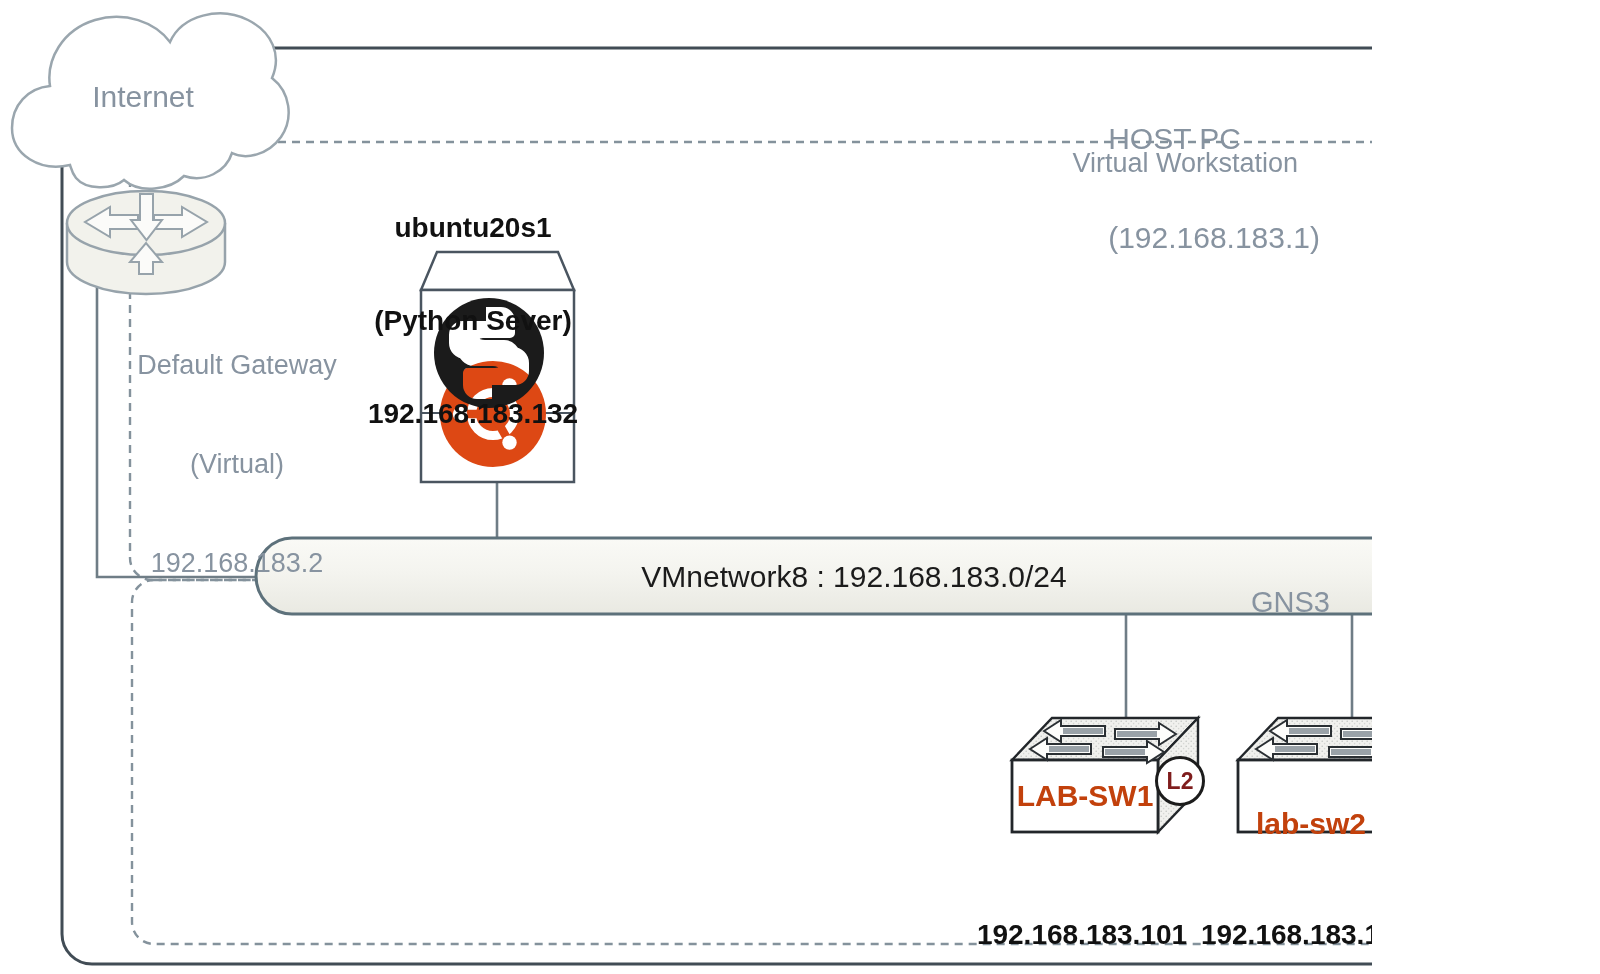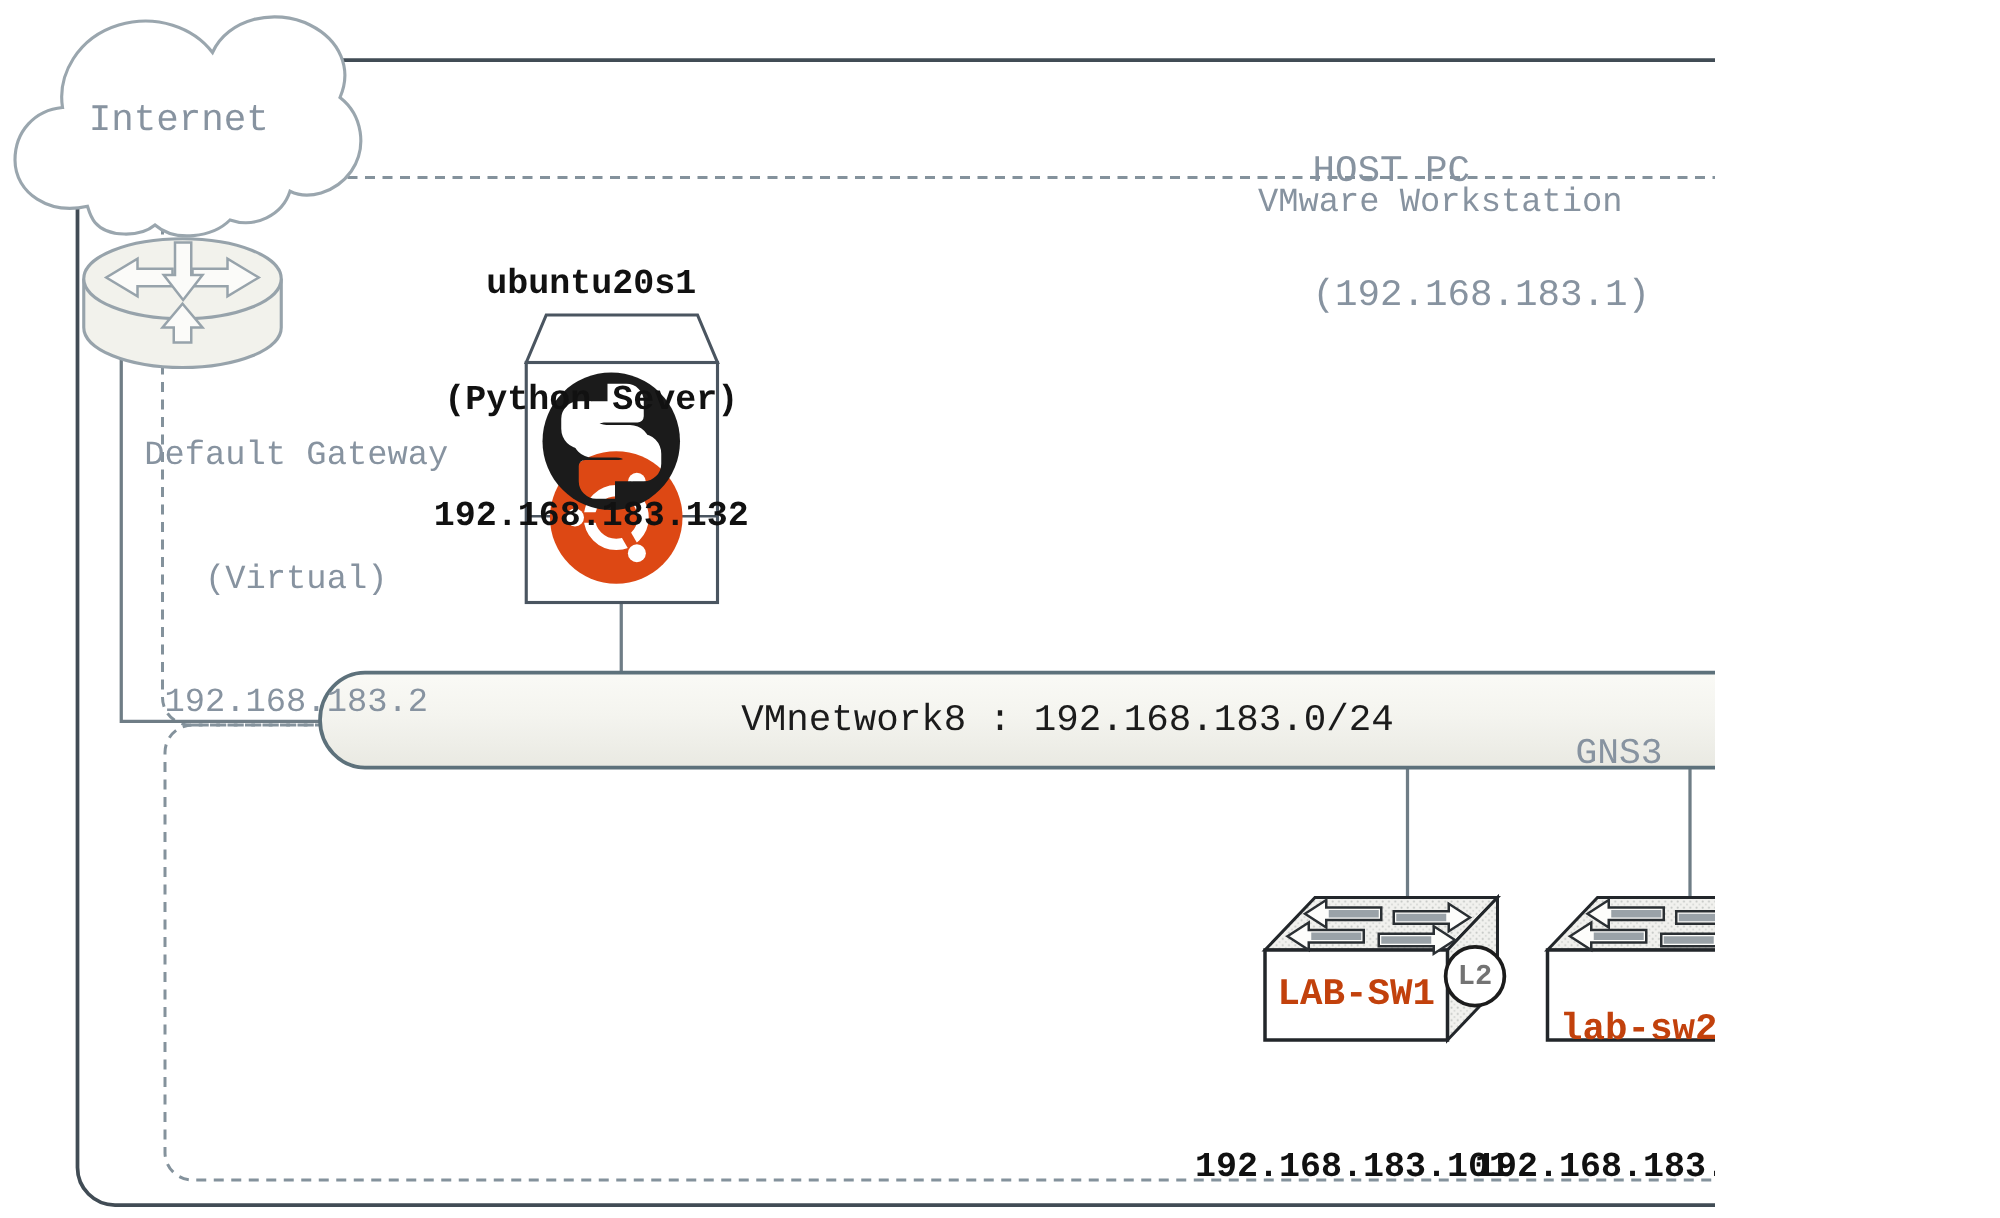--- a/index.html
+++ b/index.html
@@ -1,39 +1,39 @@
 <!DOCTYPE html>
 <html><head>
 <meta charset="utf-8">
 <style>
   html,body{margin:0;padding:0;background:#ffffff;}
   .stage{
     position:relative;width:1372px;height:974px;background:#ffffff;overflow:hidden;
-    font-family:Liberation Mono, monospace;
+    font-family:Liberation Sans, sans-serif;
   }
   .stage svg{position:absolute;left:0;top:0;}
   .lbl{position:absolute;white-space:pre;}
   .gray{color:#8793A0;}
   .dark{color:#111111;font-weight:bold;}
   .center{transform:translateX(-50%);text-align:center;}
   .rightal{}
 
   .internet-lbl{font-size:30px;}
   .hostpc-lbl{font-size:30px;line-height:33px;}
   .vmware-lbl{font-size:27px;}
   .gns3-lbl{font-size:29px;}
   .gateway-lbl{font-size:27px;line-height:33px;}
   .server-lbl{font-size:28px;line-height:31px;}
   .pipe-lbl{font-size:30px;color:#1b1b1b;}
   .swname-lbl{position:absolute;display:flex;align-items:center;justify-content:center;
     font-size:30px;font-weight:bold;color:#c2410c;}
   .swcap-lbl{font-size:28px;line-height:33px;}
   .l2-badge{position:absolute;width:44px;height:44px;border-radius:50%;
     background:#ffffff;border:3px solid #1c1c1c;display:flex;align-items:center;
-    justify-content:center;font-size:23px;font-weight:bold;color:#737373;}
+    justify-content:center;font-size:23px;font-weight:bold;color:#7f1d1d;}
   .watermark{
     font-size:31px;font-weight:bold;letter-spacing:2px;
     color:rgba(246,247,248,0.92);
     text-shadow:-1.5px -1.5px 0 #8e99a3, 1.5px -1.5px 0 #8e99a3,
                 -1.5px 1.5px 0 #8e99a3, 1.5px 1.5px 0 #8e99a3,
                  3px 3px 2px rgba(110,120,130,0.45);
   }
 </style>
 </head>
 <body>
@@ -154,21 +154,21 @@
     <use href="#sw-icon" xlink:href="#sw-icon" x="226" y="0"></use>
   </svg>
 
   <div class="lbl gray internet-lbl center" style="left:143px;top:80px;">Internet</div>
 
   <div class="lbl gray hostpc-lbl rightal" style="right:52px;top:56px;">
     <div>HOST PC</div>
     <div>(192.168.183.1)</div>
   </div>
 
-  <div class="lbl gray vmware-lbl" style="right:74px;top:148px;">VMware Workstation</div>
+  <div class="lbl gray vmware-lbl" style="right:74px;top:148px;">Virtual Workstation</div>
 
   <div class="lbl gray gns3-lbl" style="right:42px;top:586px;">GNS3</div>
 
   <div class="lbl gray gateway-lbl center" style="left:237px;top:283px;">
     <div>Default Gateway</div>
     <div>(Virtual)</div>
     <div>192.168.183.2</div>
   </div>
 
   <div class="lbl dark server-lbl center" style="left:473px;top:150px;">

